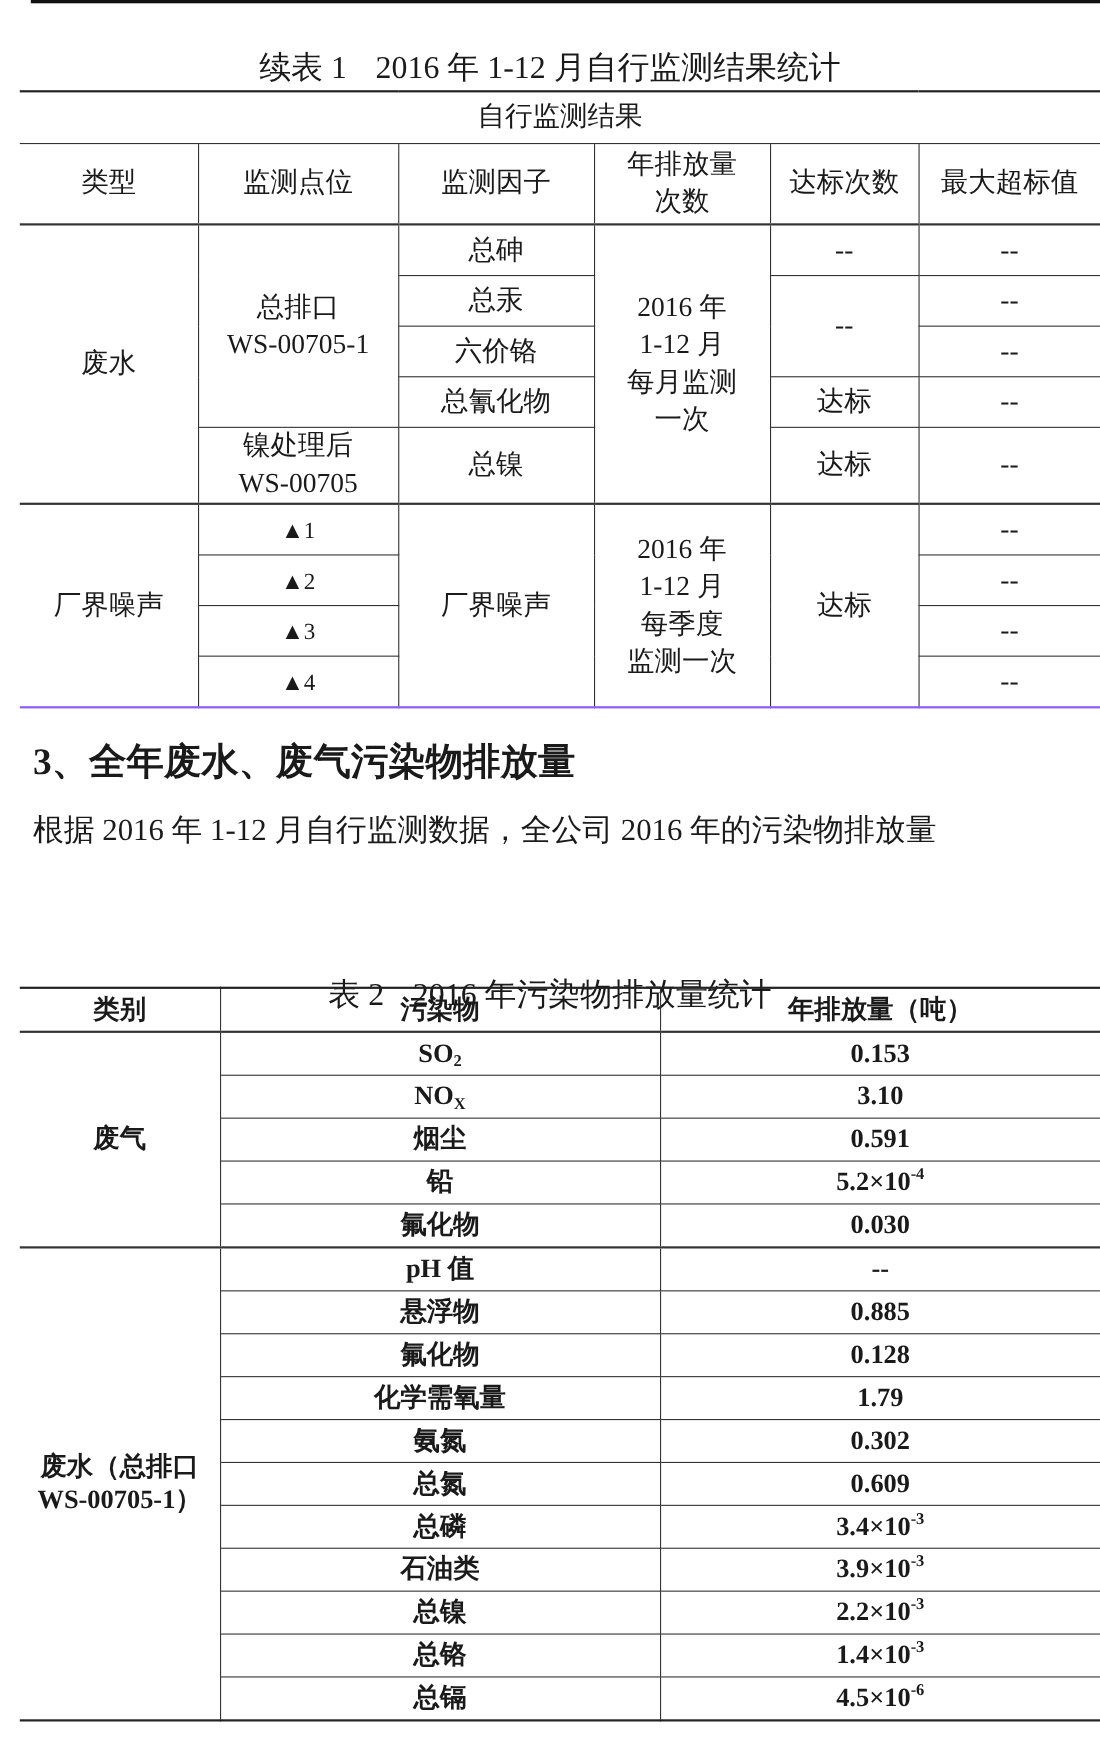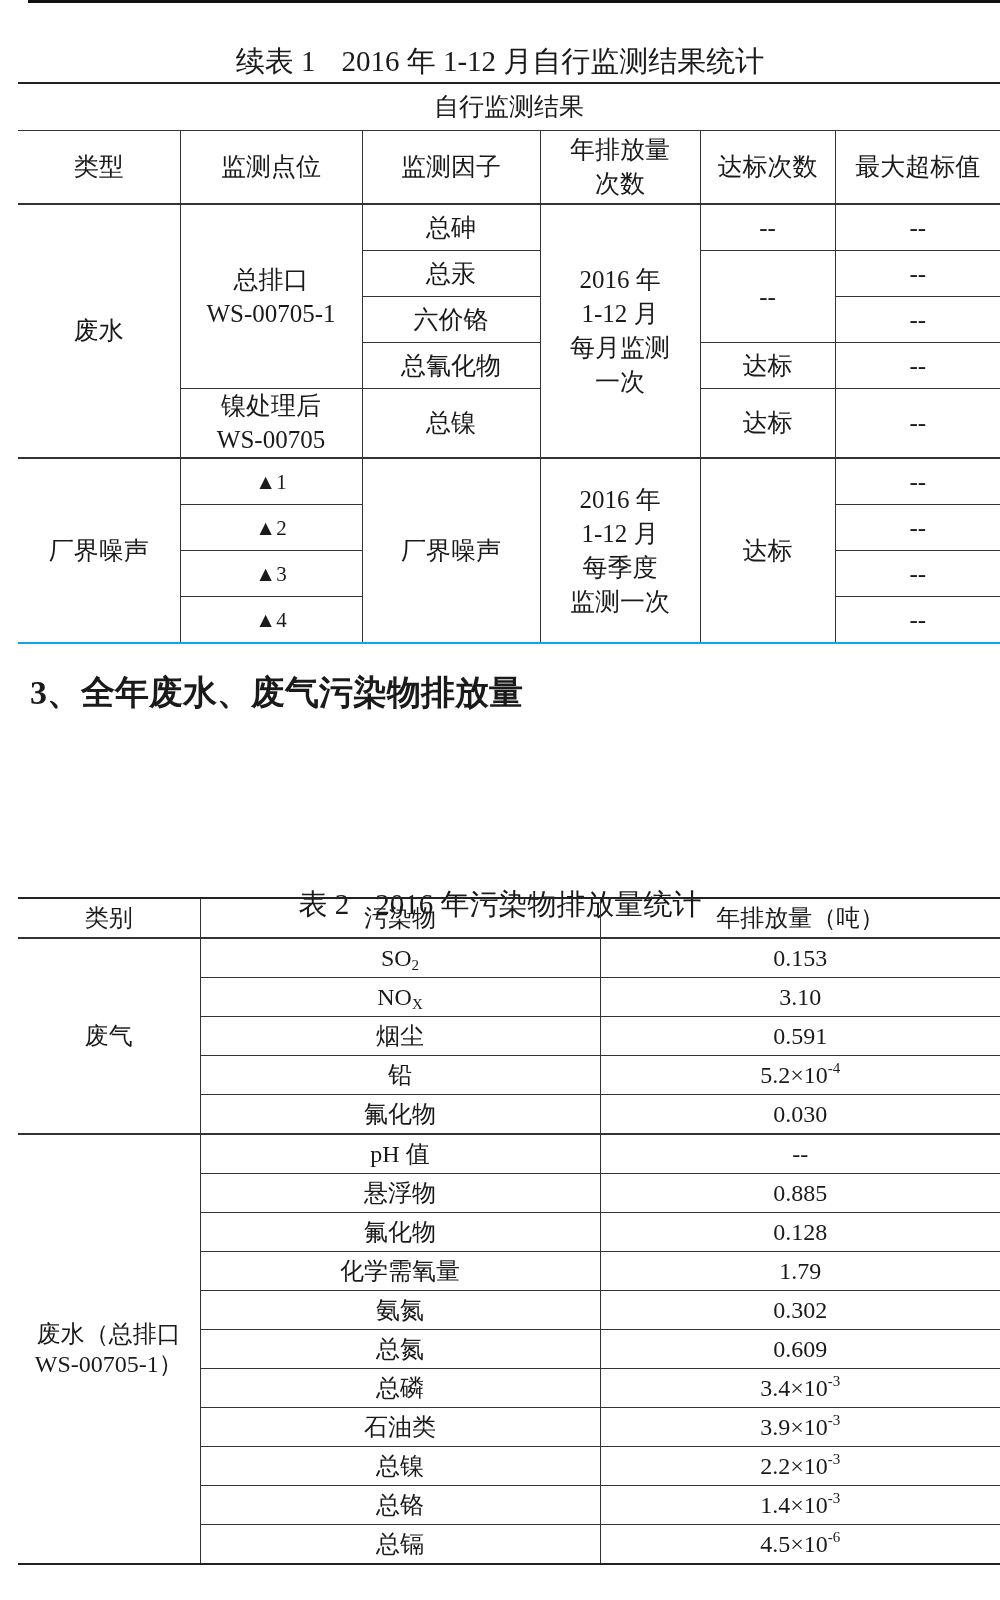--- a/index.html
+++ b/index.html
@@ -12,36 +12,36 @@
   .caption {
     left: 0; width: 1000px; text-align: center; font-weight: normal; font-size: 29px;
   }
   .caption .gap { display: inline-block; width: 26px; }
   table { border-collapse: collapse; position: absolute; table-layout: fixed; }
   td, th {
     border: 1px solid #333; text-align: center; vertical-align: middle;
     font-weight: normal; padding: 0; font-size: 25px; line-height: 34px;
   }
   
-  #t1 { left: 18px; top: 82px; width: 982px; border-top: 2px solid #222; border-bottom: 2px solid #0ea5e9; }
+  #t1 { left: 18px; top: 82px; width: 982px; border-top: 2px solid #222; border-bottom: 2px solid #8b5cf6; }
   #t1 tr > *:first-child { border-left: none; }
   #t1 tr > *:last-child { border-right: none; }
   #t1 .span-head { border-left: none; border-right: none; height: 46px; }
   #t1 .h2 td { height: 72px; }
   #t1 .r td { height: 45px; }
   #t1 .group-sep > td { border-top: 2px solid #333; }
   #t1 .tall { height: 66px; }
   
   .section-title { left: 30px; top: 670px; font-size: 34px; font-weight: bold; }
   .para { left: 30px; top: 726px; width: 950px; font-size: 28px; line-height: 60px; }
   
   #t2 { left: 18px; top: 897px; width: 982px; border-top: 2px solid #222; border-bottom: 2px solid #222; }
   #t2 tr > *:first-child { border-left: none; }
   #t2 tr > *:last-child { border-right: none; }
-  #t2 td { height: 38px; font-size: 24px; line-height: 30px; }
+  #t2 td { height: 38px; font-size: 24px; line-height: 30px; font-weight: bold; }
   #t2 .head td { border-bottom: 2px solid #333; }
   #t2 .group-sep > td { border-top: 2px solid #333; }
   sup { font-size: 15px; vertical-align: 10px; line-height: 0; }
   sub { font-size: 15px; vertical-align: -4px; line-height: 0; }
   .tri { font-size: 21px; }
 </style>
 </head>
 <body>
 
 <div class="abs top-rule"></div>
@@ -138,20 +138,21 @@
   </tr>
   <tr class="r">
     <td><span class="tri">▲4</span></td>
     <td>--</td>
   </tr>
 </tbody>
   </table>
 
 <div class="abs section-title">3、全年废水、废气污染物排放量</div>
 <div class="abs para">
+  <div>根据 2016 年 1-12 月自行监测数据，全公司 2016 年的污染物排放量</div>
 </div>
 
 <div class="abs caption" style="top:856px;margin-top:29px;">
   <span>表 2</span><span class="gap"></span><span>2016 年污染物排放量统计</span>
 </div>
 
 <table id="t2">
   <colgroup>
     <col style="width:182px">
       <col style="width:400px">

